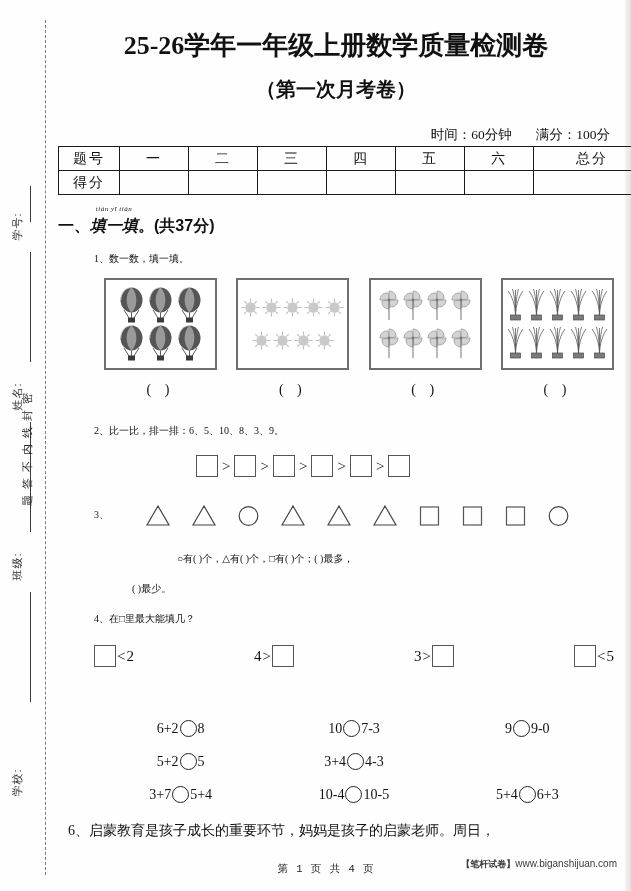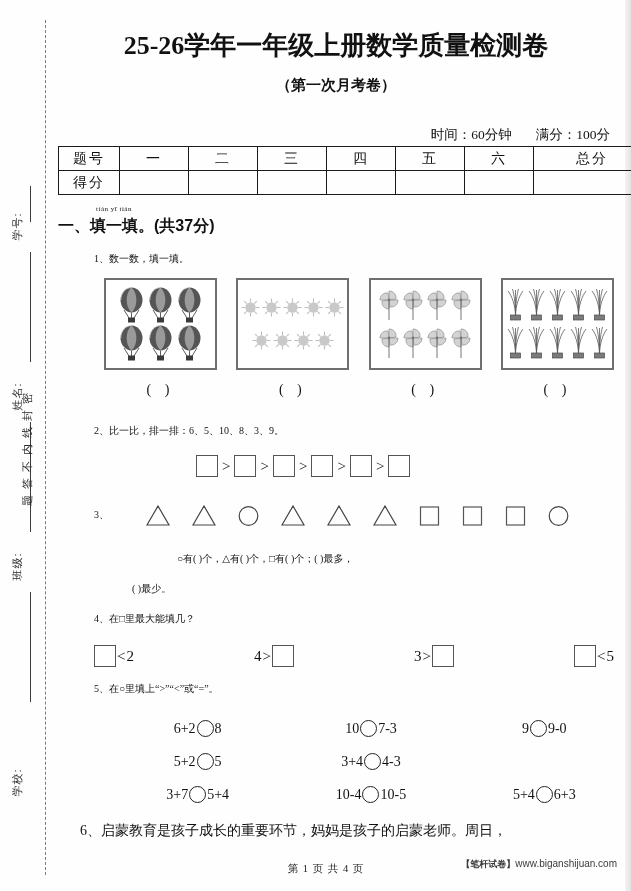--- a/index.html
+++ b/index.html
@@ -96,21 +96,21 @@
     font-weight: 700;
     letter-spacing: 0px;
     font-family: "Liberation Serif", "DejaVu Serif", serif;
     white-space: nowrap;
   }
   #title-sub {
     position: absolute;
     left: 0; top: 76px;
     width: 560px;
     text-align: center;
-    font-size: 15px;
+    font-size: 20px;
     font-weight: 700;
     font-family: "Liberation Serif", "DejaVu Serif", serif;
   }
   #meta-line {
     position: absolute;
     right: 15px; top: 126px;
     font-size: 13.5px;
     white-space: nowrap;
   }
   #meta-line .gap { display: inline-block; width: 24px; }
@@ -140,20 +140,21 @@
     position: absolute;
     left: 2px; top: 216px;
     font-size: 16px;
     font-weight: 700;
     font-family: "Liberation Sans", "DejaVu Sans", sans-serif;
     white-space: nowrap;
   }
   #sec1 .ruby {
     position: relative;
     display: inline-block;
+    font-style: italic;
   }
   #sec1 .ruby .py {
     position: absolute;
     left: 0; top: -11px;
     width: 100%;
     text-align: center;
     font-size: 7px;
     font-weight: 400;
     letter-spacing: 0.5px;
     white-space: nowrap;
@@ -259,21 +260,21 @@
     display: flex;
     justify-content: space-between;
     align-items: center;
     font-size: 15px;
   }
   .q4-item { display: flex; align-items: center; gap: 1px; }
 
   
   #q5-grid {
     position: absolute;
-    left: 55px; top: 712px;
+    left: 38px; top: 712px;
     width: 520px;
   }
   .q5-line {
     display: flex;
     width: 100%;
     height: 33px;
     align-items: center;
   }
   .q5-cell {
     width: 33.33%;
@@ -286,21 +287,21 @@
   .q5-cell .lead { letter-spacing: 0px; }
 
   
   #footer-page {
     position: absolute;
     left: 0; top: 862px;
     width: 540px;
     text-align: center;
     font-size: 10.5px;
     letter-spacing: 1px;
-    font-family: Liberation Serif, serif;
+    font-family: Liberation Mono, monospace;
     color: #222;
   }
   #watermark {
     position: absolute;
     right: 8px; top: 858px;
     font-size: 10px;
     color: #3a3a3a;
     white-space: nowrap;
     font-family: "Liberation Sans", "DejaVu Sans", sans-serif;
   }
@@ -853,23 +854,20 @@
           <span>&gt;</span>
           <span class="sqbox"></span>
       </div>
       <div class="q4-item">
         <span class="sqbox"></span>
           <span>&lt;</span>
           <span>5</span>
       </div>
     </div>
 
-    <div class="q" style="left:38px;top:682px;">
-      <span>5、</span><span>在○里填上“&gt;”“&lt;”或“=”。</span>
-    </div>
     <div id="q5-grid">
       <div class="q5-line">
         <div class="q5-cell">
             <span class="lead">6+2</span>
             <span class="circ"></span>
             <span>8</span>
           </div>
         <div class="q5-cell">
             <span class="lead">10</span>
             <span class="circ"></span>
@@ -905,21 +903,21 @@
             <span>10-5</span>
           </div>
         <div class="q5-cell">
             <span class="lead">5+4</span>
             <span class="circ"></span>
             <span>6+3</span>
           </div>
       </div>
     </div>
 
-    <div class="q" style="left:24px;top:822px;font-size:14px;">
+    <div class="q" style="left:12px;top:822px;font-size:14px;">
       <span>6、</span><span>启蒙教育是孩子成长的重要环节，妈妈是孩子的启蒙老师。周日，</span>
     </div>
 
     <div id="footer-page">第 1 页 共 4 页</div>
     <div id="watermark">
       <span class="brand">【笔杆试卷】</span><span>www.biganshijuan.com</span>
     </div>
 
   </div>
 </div>

